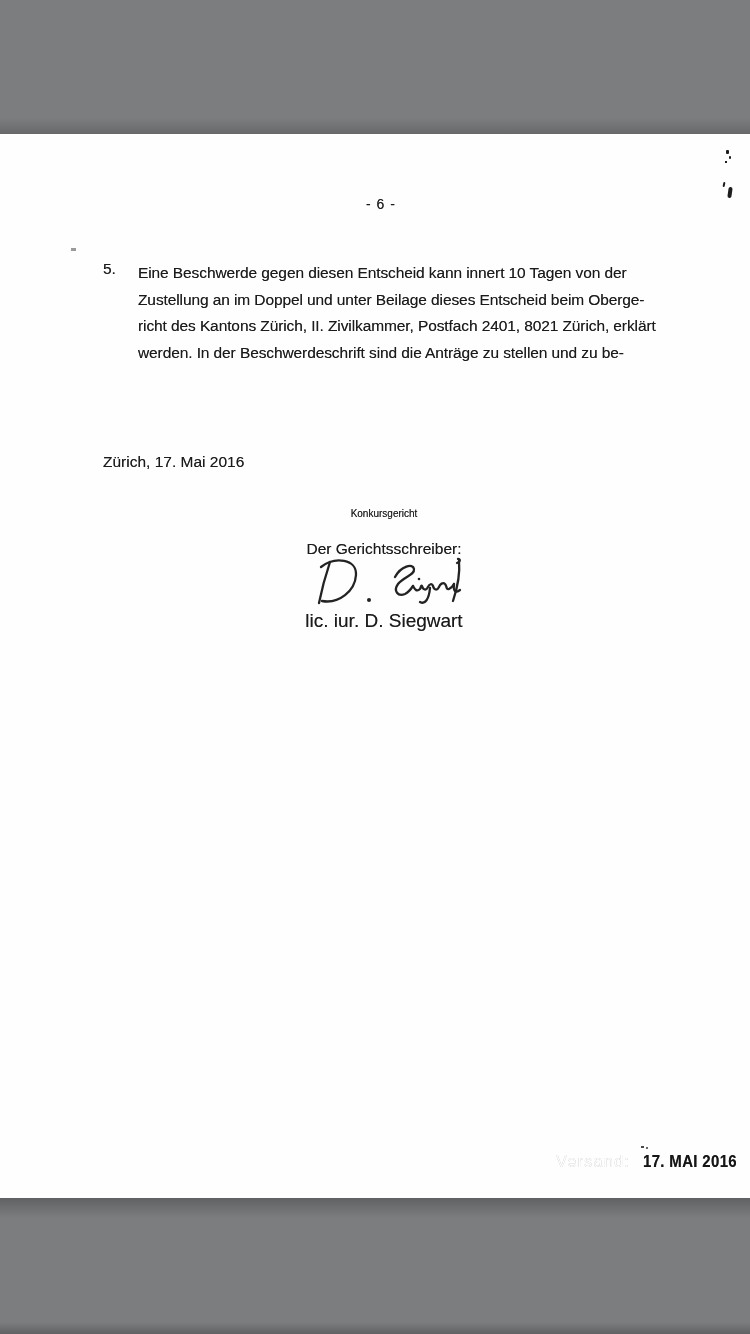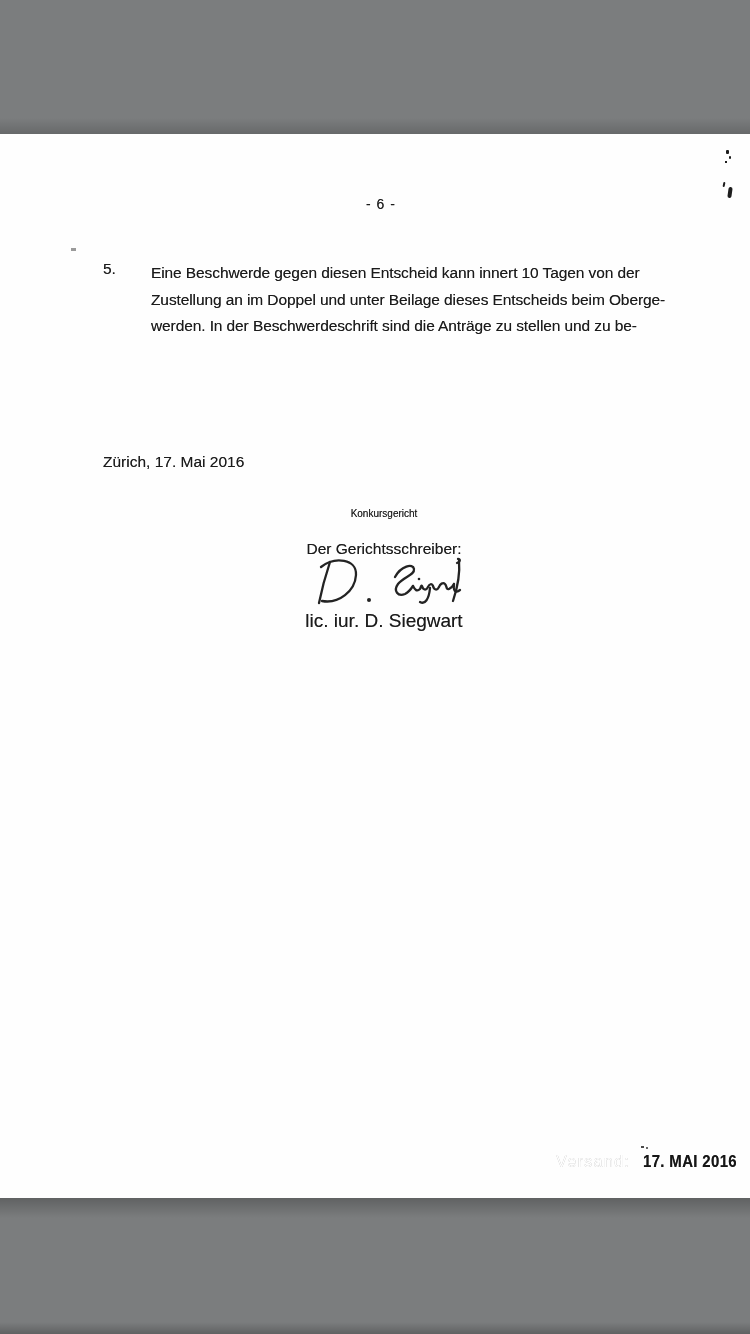--- a/index.html
+++ b/index.html
@@ -24,21 +24,21 @@
   .bottom-edge{
     position:absolute;left:0;top:1322px;width:750px;height:12px;
     background:linear-gradient(to bottom, rgba(0,0,0,0), rgba(0,0,0,0.22));
   }
   .txt{
     position:absolute;white-space:nowrap;
     text-shadow:0 0 0.5px rgba(0,0,0,0.55);
   }
   .page-number{left:331px;top:196px;width:100px;text-align:center;font-size:14px;letter-spacing:1px;}
   .para-number{left:103px;top:260px;font-size:15.5px;}
-  .para-lines{left:151px;top:260px;}
+  .para-lines{left:138px;top:260px;}
   .para-lines .line{
     height:26.5px;line-height:26.5px;white-space:nowrap;
     font-size:15.5px;letter-spacing:-0.1px;
     text-shadow:0 0 0.5px rgba(0,0,0,0.55);
   }
   .notice-bold{left:143px;top:405px;font-size:15.5px;font-weight:700;letter-spacing:-0.2px;}
   .place-date{left:103px;top:453px;font-size:15.5px;}
   .centered{left:134px;width:500px;text-align:center;}
   .court-name{top:489px;font-size:16px;letter-spacing:0.2px;}
   .court-division{top:508px;font-size:10px;}
@@ -81,21 +81,22 @@
   <div class="artifact a-speck2b"></div>
   <div class="artifact a-quote"></div>
   <div class="artifact a-stampdot1"></div>
   <div class="artifact a-stampdot2"></div>
 
   <div class="txt page-number">- 6 -</div>
 
   <div class="txt para-number">5.</div>
   <div class="txt para-lines">
       <div class="line">Eine Beschwerde gegen diesen Entscheid kann innert 10 Tagen von der</div>
-      <div class="line">Zustellung an im Doppel und unter Beilage dieses Entscheids beim Oberge-</div>
+      <div class="line">Zustellung an im Doppel und unter Beilage dieses Entscheid beim Oberge-</div>
+      <div class="line">richt des Kantons Zürich, II. Zivilkammer, Postfach 2401, 8021 Zürich, erklärt</div>
       <div class="line">werden. In der Beschwerdeschrift sind die Anträge zu stellen und zu be-</div>
     </div>
 
 
   <div class="txt place-date">Zürich, 17. Mai 2016</div>
 
   <div class="txt centered court-division">Konkursgericht</div>
   <div class="txt centered signer-role">Der Gerichtsschreiber:</div>
 
   <div class="signature-box" aria-label="D. Siegwart">

